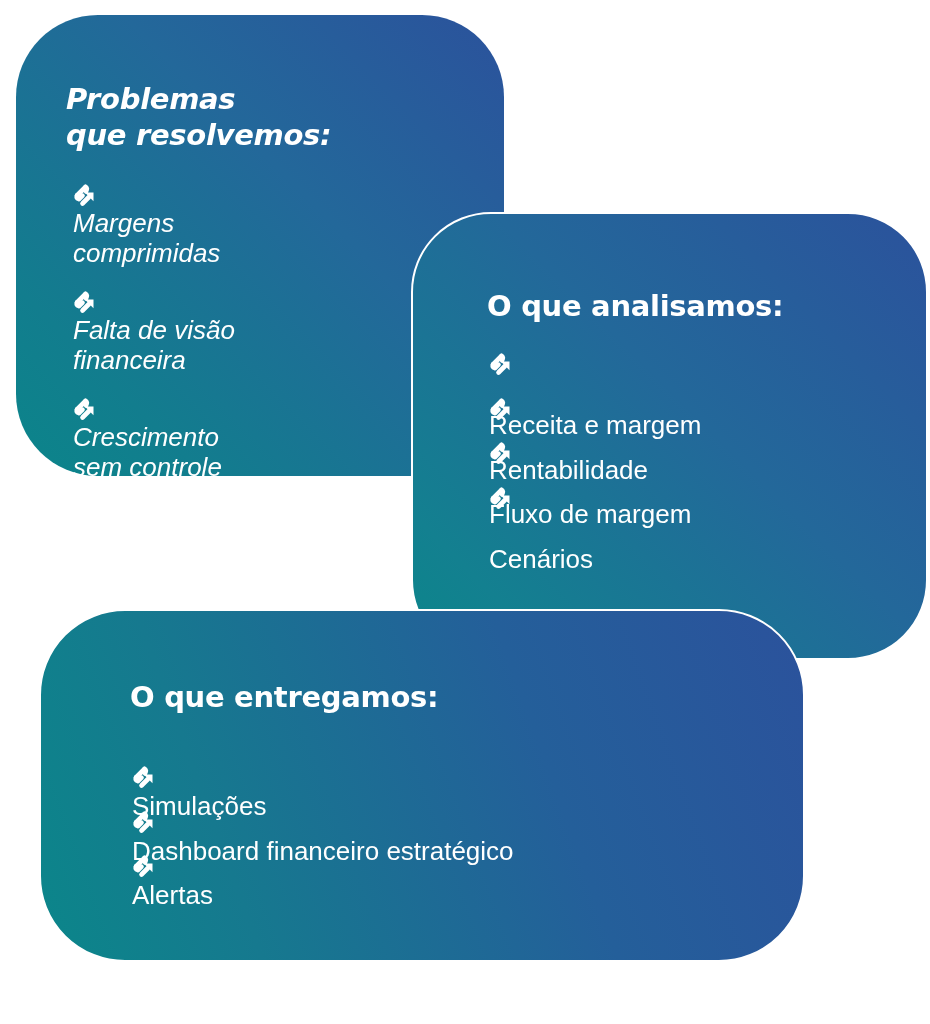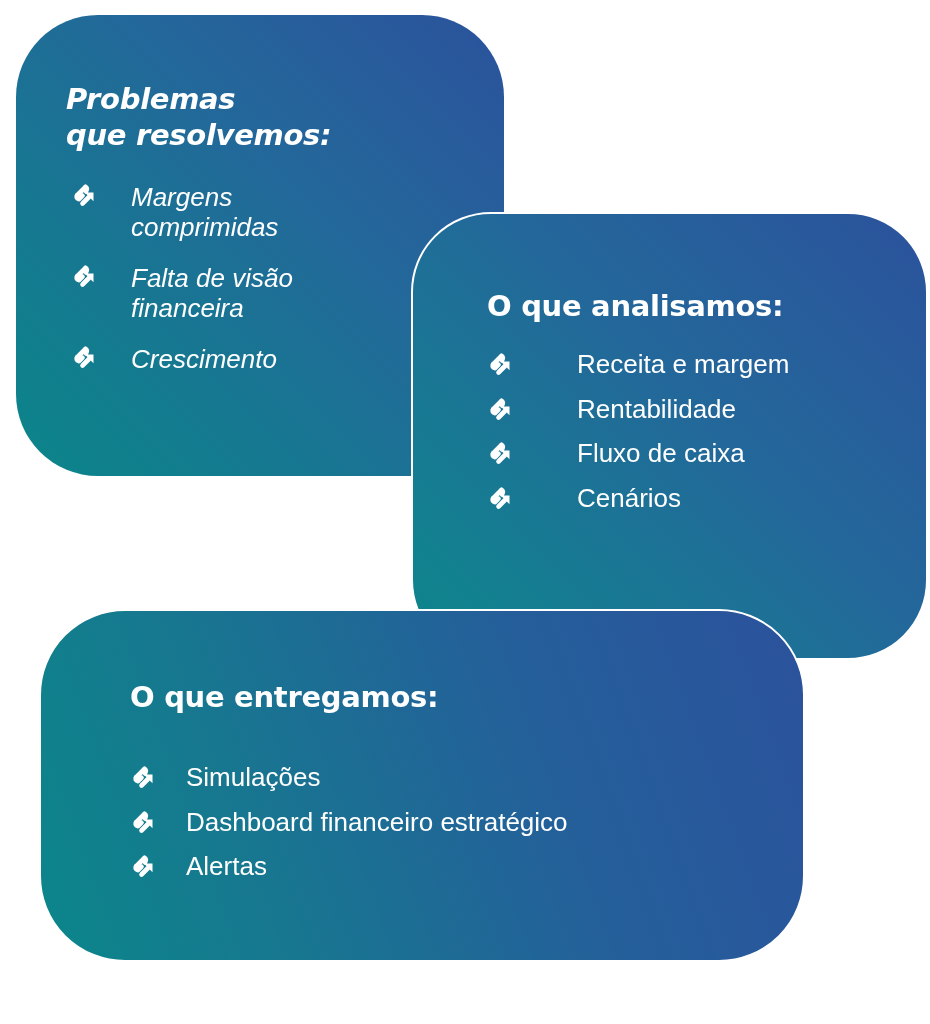--- a/index.html
+++ b/index.html
@@ -61,20 +61,21 @@
       padding: 0;
       list-style: none;
     }
     .item {
       position: relative;
       display: flex;
       align-items: flex-start;
       color: #ffffff;
       font-family: "Liberation Sans", sans-serif;
       font-size: 26px;
+      flex-direction: column;
     }
     .icon {
       width: 26px;
       height: 26px;
       flex: 0 0 26px;
       display: inline-block;
     }
     .icon svg { width: 26px; height: 26px; display: block; }
 
     
@@ -140,21 +141,21 @@
         <span>Falta de visão</span><br><span>financeira</span>
       </span>
     </li>
     <li class="item">
       <span class="icon">
           <svg>
             <use href="#brand-icon"></use>
           </svg>
         </span>
       <span class="item-text">
-        <span>Crescimento</span><br>
+        <span>Crescimento</span><br><span>sem controle</span>
       </span>
     </li>
   </ul>
 </div>
 
 <div class="card" id="card2">
   <h2 class="card-title">O que analisamos:</h2>
   <ul class="list">
     <li class="item">
       <span class="icon">
@@ -171,21 +172,21 @@
           </svg>
         </span>
       <span>Rentabilidade</span>
     </li>
     <li class="item">
       <span class="icon">
           <svg>
             <use href="#brand-icon"></use>
           </svg>
         </span>
-      <span>Fluxo de caixa</span>
+      <span>Fluxo de margem</span>
     </li>
     <li class="item">
       <span class="icon">
           <svg>
             <use href="#brand-icon"></use>
           </svg>
         </span>
       <span>Cenários</span>
     </li>
   </ul>

